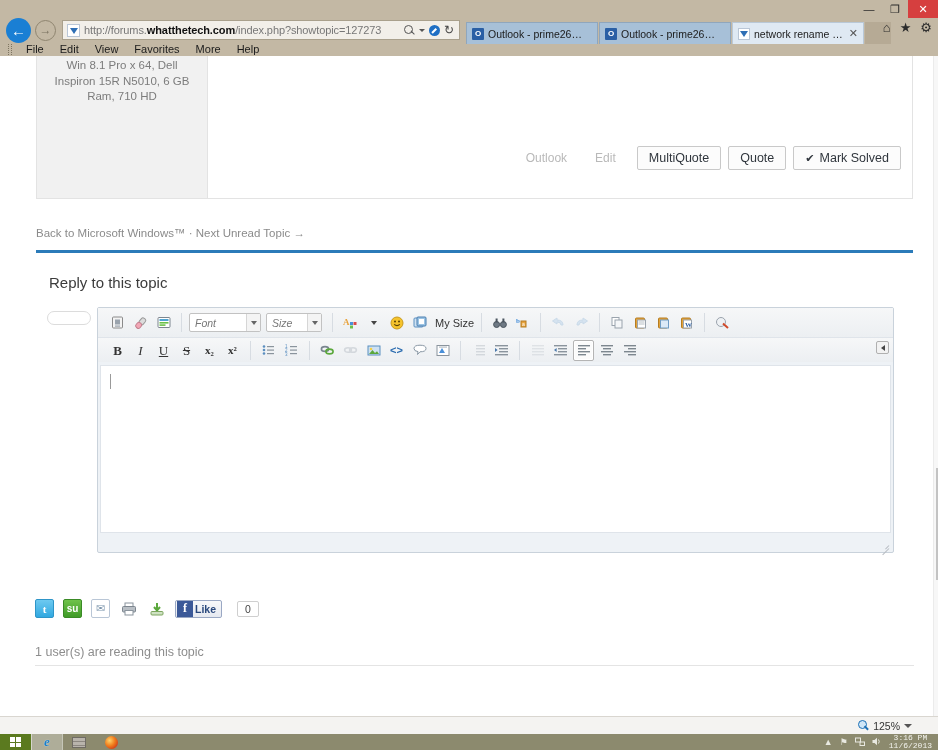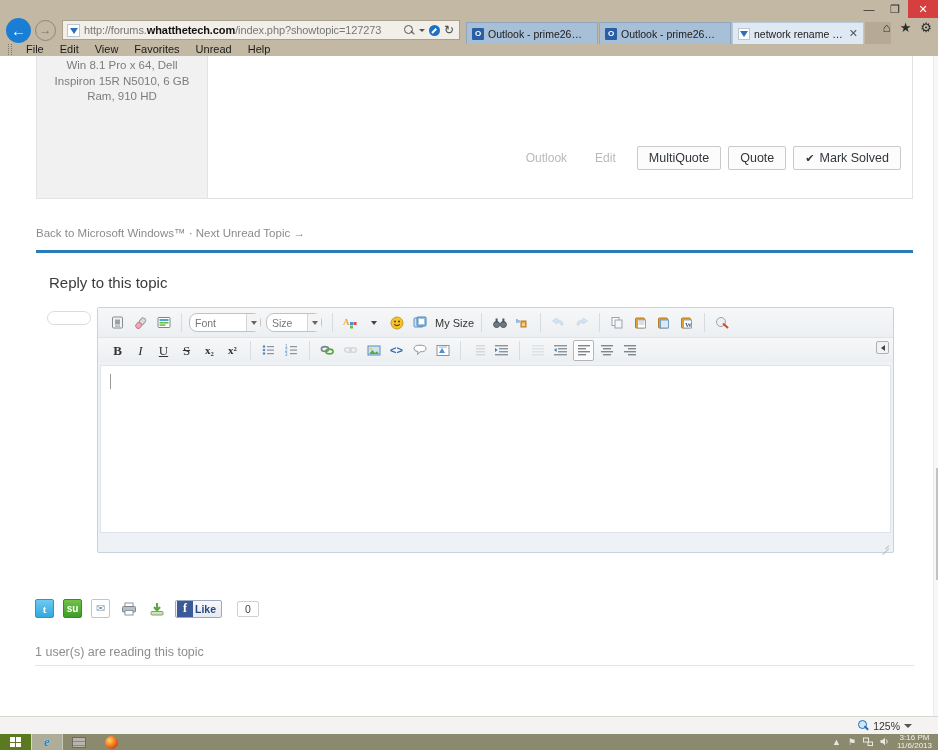--- a/index.html
+++ b/index.html
@@ -163,23 +163,23 @@
   .tb-sep { width: 1px; height: 19px; background: #d7dce2; margin: 0 2px; }
   .tb-btn {
     width: 21px; height: 21px; display: flex; align-items: center; justify-content: center;
     border: 1px solid transparent; border-radius: 2px; font-size: 12px; color: #333;
     position: relative; line-height: 1;
   }
   .tb-btn.active { border-color: #b4b4b4; background: #fbfbfb; box-shadow: inset 0 0 0 1px #fff; }
   .tb-btn.disabled { opacity: 0.33; }
   .tb-btn svg { display: block; }
   .tb-select {
-    height: 19px; border: 1px solid #c2c2c2; background: #fff; border-radius: 8px;
+    height: 19px; border: 1px solid #c2c2c2; background: #fff; border-radius: 2px;
     display: flex; align-items: center; font-size: 10.5px; color: #777;
-    width: 72px; position: relative; margin-right: 3px;
+    width: 72px; position: relative; margin-right: 3px; font-style: italic;
   }
   .tb-select.small { width: 56px; }
   .tb-select .lbl { padding-left: 5px; flex: 1; }
   .tb-select .arrow {
     width: 14px; height: 17px; border-left: 1px solid #d6d6d6; background:#f4f4f4;
     display:flex; align-items:center; justify-content:center;
   }
   .tb-select .arrow i { width:0;height:0;border-left:3px solid transparent;border-right:3px solid transparent;border-top:4px solid #666; display:block; }
   .tb-text { font-size: 11px; color: #333; padding-left: 3px; }
   .tb-collapse {
@@ -269,21 +269,21 @@
   .tb-app { width: 32px; height: 16px; display:flex; align-items:center; justify-content:center; position:relative; }
   .tb-app.active { background: rgba(255,255,255,0.30); border-left: 1px solid rgba(255,255,255,0.5); border-right: 1px solid rgba(255,255,255,0.3); }
   .ie-glyph { font-family:"Liberation Serif", serif; font-style: italic; font-weight: bold; font-size: 13px; color:#1a7ec8;
               text-shadow: 0 0 1px #fff; }
   .wall-glyph { width: 14px; height: 11px; background:
       repeating-linear-gradient(#b9b4ac 0 3px, #8d8880 3px 4px),
       #b9b4ac; border:1px solid #6f6b64; }
   .fx-glyph { width: 13px; height: 13px; border-radius: 50%;
       background: radial-gradient(circle at 35% 35%, #ffd36b 0%, #f07c1b 45%, #d4431a 75%, #2a63a8 100%); }
   .tray { margin-left: auto; display: flex; align-items: center; gap: 7px; padding-right: 6px; color: #e8e8e0; font-size: 9px; }
-  .tray-clock { text-align: center; line-height: 8px; font-size: 8px; color: #f2f2ec; }
+  .tray-clock { text-align: center; line-height: 8px; font-size: 8px; color: #f2f2ec; font-family: Liberation Mono, monospace; }
 </style>
 </head>
 <body>
 
 <div id="browser-chrome">
 
   <div class="win-controls">
     <div class="win-btn">—</div>
     <div class="win-btn">❐</div>
     <div class="win-btn close">✕</div>
@@ -326,33 +326,33 @@
     <span>★</span>
     <span>⚙</span>
   </div>
 
   <div class="menu-row">
     <span class="grip"></span>
     <span class="menu-item">File</span>
     <span class="menu-item">Edit</span>
     <span class="menu-item">View</span>
     <span class="menu-item">Favorites</span>
-    <span class="menu-item">Unread</span>
+    <span class="menu-item">More</span>
     <span class="menu-item">Help</span>
   </div>
 </div>
 
 <div id="viewport">
   <div id="page">
 
     <div class="post-block">
       <div class="post-side">
         <div class="sig-text">Win 8.1 Pro x 64, Dell</div>
         <div class="sig-text">Inspiron 15R N5010, 6 GB</div>
-        <div class="sig-text">Ram, 910 HD</div>
+        <div class="sig-text">Ram, 710 HD</div>
       </div>
       <div class="post-main">
         <div class="post-actions">
           <span class="act-link">Outlook</span>
           <span class="act-link">Edit</span>
           <span class="act-btn">MultiQuote</span>
           <span class="act-btn">Quote</span>
           <span class="act-btn">
             <span class="chk">✔</span>
             <span>Mark Solved</span>

